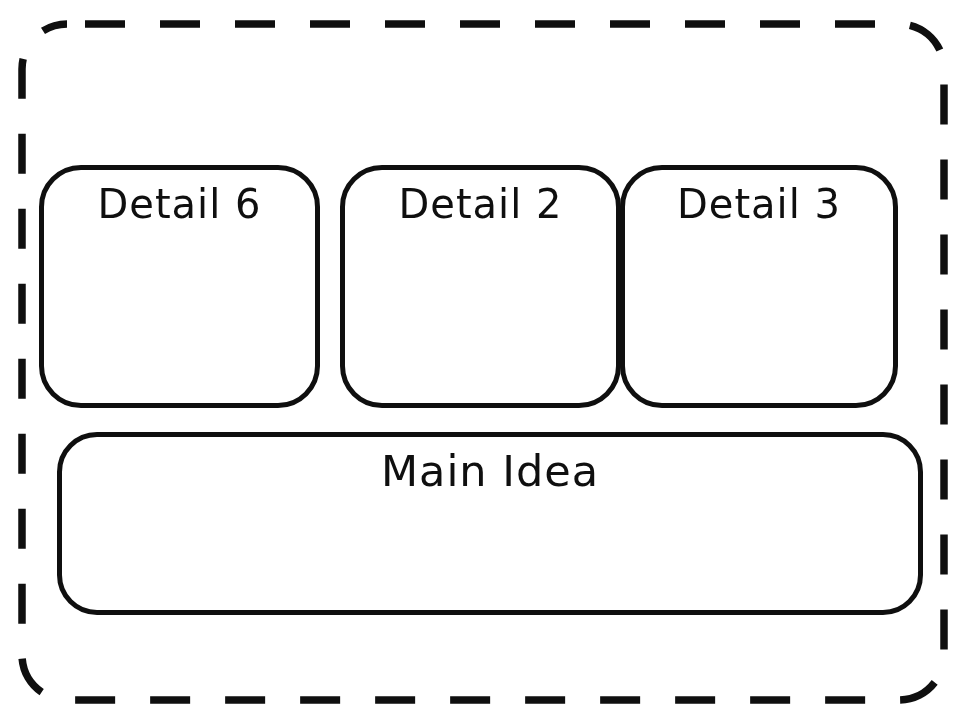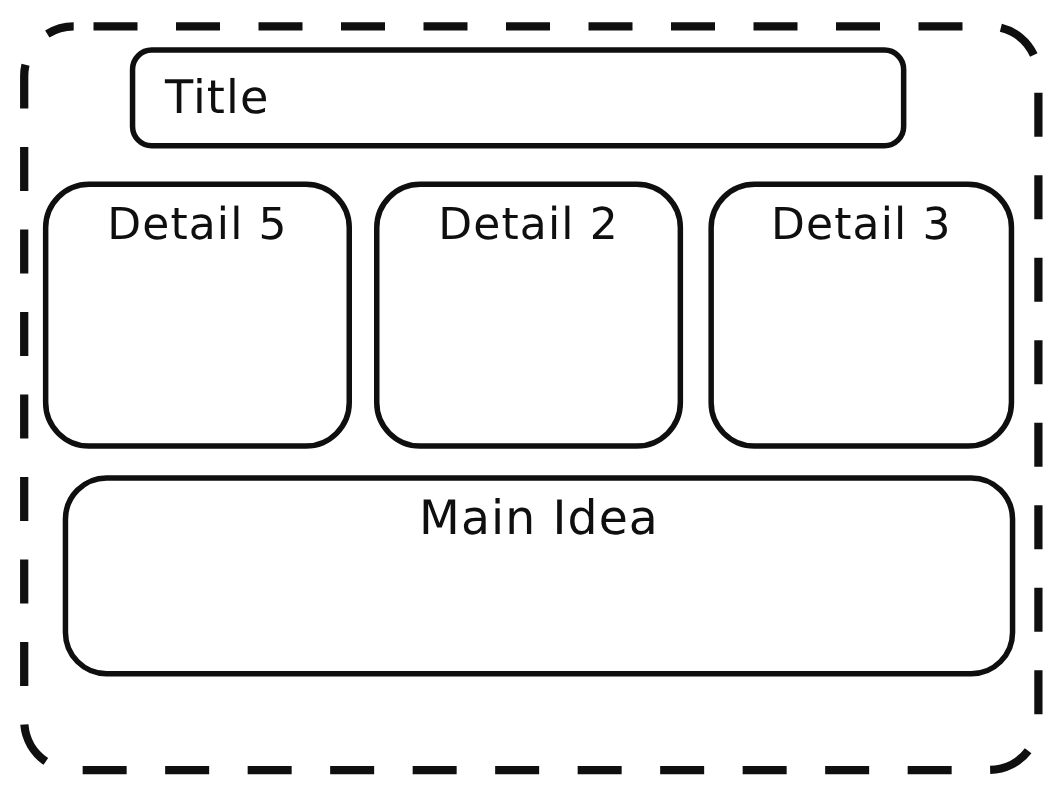--- a/index.html
+++ b/index.html
@@ -63,21 +63,21 @@
     border-radius: 42px;
     display: flex;
     justify-content: center;
     padding-top: 14px;
   }
   .detail-box .box-label {
     font-size: 40px;
   }
   .detail-box-1 { left: 39px;  width: 281px; }
   .detail-box-2 { left: 340px; width: 281px; }
-  .detail-box-3 { left: 644px; width: 278px; }
+  .detail-box-3 { left: 620px; width: 278px; }
   .main-idea-box {
     left: 57px;
     top: 432px;
     width: 866px;
     height: 183px;
     border-radius: 40px;
     display: flex;
     justify-content: center;
     padding-top: 13px;
   }
@@ -87,26 +87,23 @@
 </style>
 </head>
 <body>
 
 <div class="page">
 
   <svg class="dashed-border" width="960" height="720" viewBox="0 0 960 720" aria-hidden="true">
     <rect x="22" y="24" width="922" height="676" rx="45" ry="45"></rect>
   </svg>
 
-  <div class="box title-box">
-    <span class="box-label">Title</span>
-  </div>
 
   <div class="box detail-box detail-box-1">
-    <span class="box-label">Detail 5</span>
+    <span class="box-label">Detail 6</span>
   </div>
 
   <div class="box detail-box detail-box-2">
     <span class="box-label">Detail 2</span>
   </div>
 
   <div class="box detail-box detail-box-3">
     <span class="box-label">Detail 3</span>
   </div>
 

